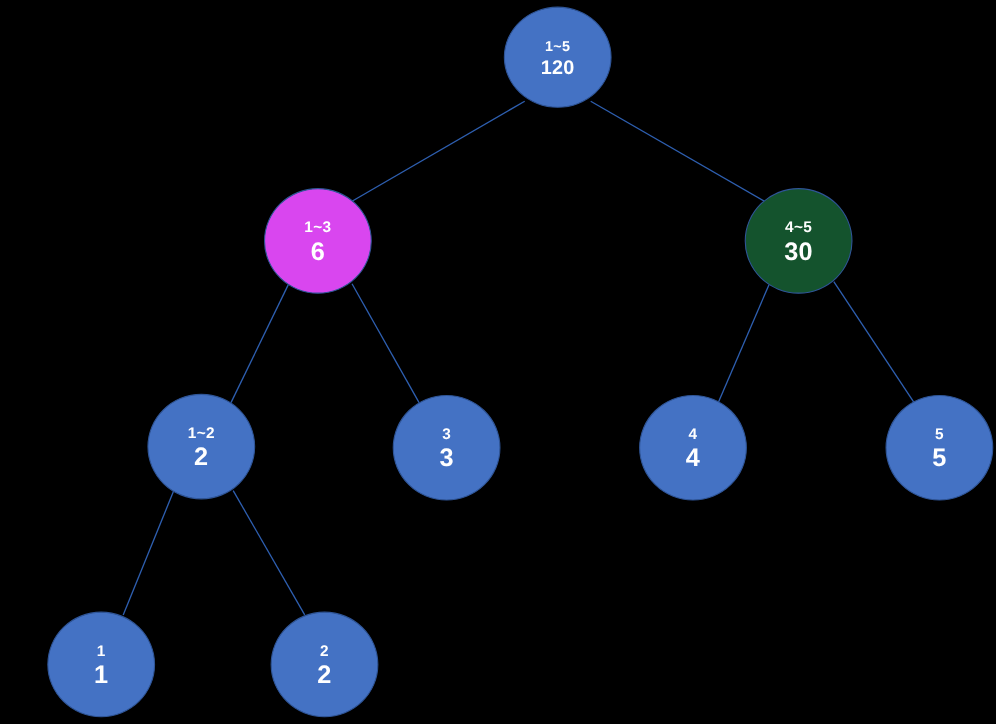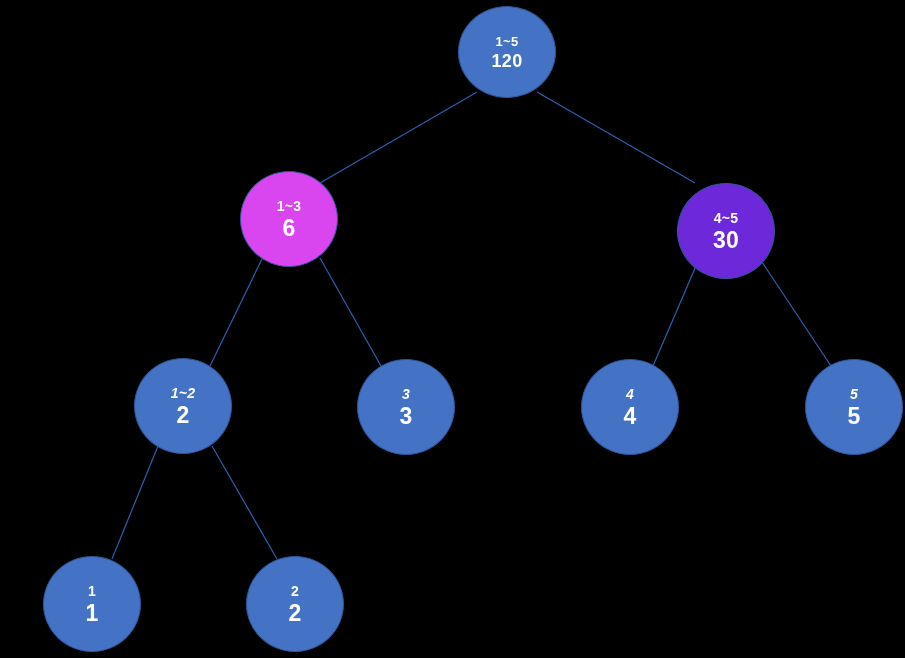--- a/index.html
+++ b/index.html
@@ -50,21 +50,21 @@
   .node .value {
     font-size: 22px;
     font-weight: bold;
     letter-spacing: 0.3px;
   }
   
   .node.d0 .range { font-size: 13px; }
   .node.d0 .value { font-size: 18px; }
   .node.d1 .range { font-size: 14px; }
   .node.d1 .value { font-size: 23px; }
-  .node.d2 .range { font-size: 14px; font-style: italic; }
+  .node.d2 .range { font-size: 14px; }
   .node.d2 .value { font-size: 23px; }
   .node.d3 .range { font-size: 14px; }
   .node.d3 .value { font-size: 23px; }
 </style>
 </head>
 <body>
 
 <div id="canvas">
   <svg id="edge-layer" viewBox="0 0 905 658" width="905" height="658">
       <line x1="477" y1="92" x2="320" y2="183" stroke="#2E5FB0" stroke-width="1.2"></line>
@@ -78,21 +78,21 @@
     </svg>
   <div id="node-layer">
       <div class="node d0" style="left: 458px; top: 6px; width: 98px; height: 92px; background: rgb(68, 114, 196); border-color: rgb(47, 85, 151); color: rgb(255, 255, 255);">
         <div class="range">1~5</div>
         <div class="value">120</div>
       </div>
       <div class="node d1" style="left: 240px; top: 171px; width: 98px; height: 96px; background: #d946ef; border-color: rgb(47, 85, 151); color: rgb(255, 255, 255);">
         <div class="range">1~3</div>
         <div class="value">6</div>
       </div>
-      <div class="node d1" style="left: 677px; top: 183px; width: 98px; height: 96px; background: #6d28d9; border-color: rgb(47, 85, 151); color: rgb(255, 255, 255);">
+      <div class="node d1" style="left: 677px; top: 171px; width: 98px; height: 96px; background: #14532d; border-color: rgb(47, 85, 151); color: rgb(255, 255, 255);">
         <div class="range">4~5</div>
         <div class="value">30</div>
       </div>
       <div class="node d2" style="left: 134px; top: 358px; width: 98px; height: 96px; background: rgb(68, 114, 196); border-color: rgb(47, 85, 151); color: rgb(255, 255, 255);">
         <div class="range">1~2</div>
         <div class="value">2</div>
       </div>
       <div class="node d2" style="left: 357px; top: 359px; width: 98px; height: 96px; background: rgb(68, 114, 196); border-color: rgb(47, 85, 151); color: rgb(255, 255, 255);">
         <div class="range">3</div>
         <div class="value">3</div>

